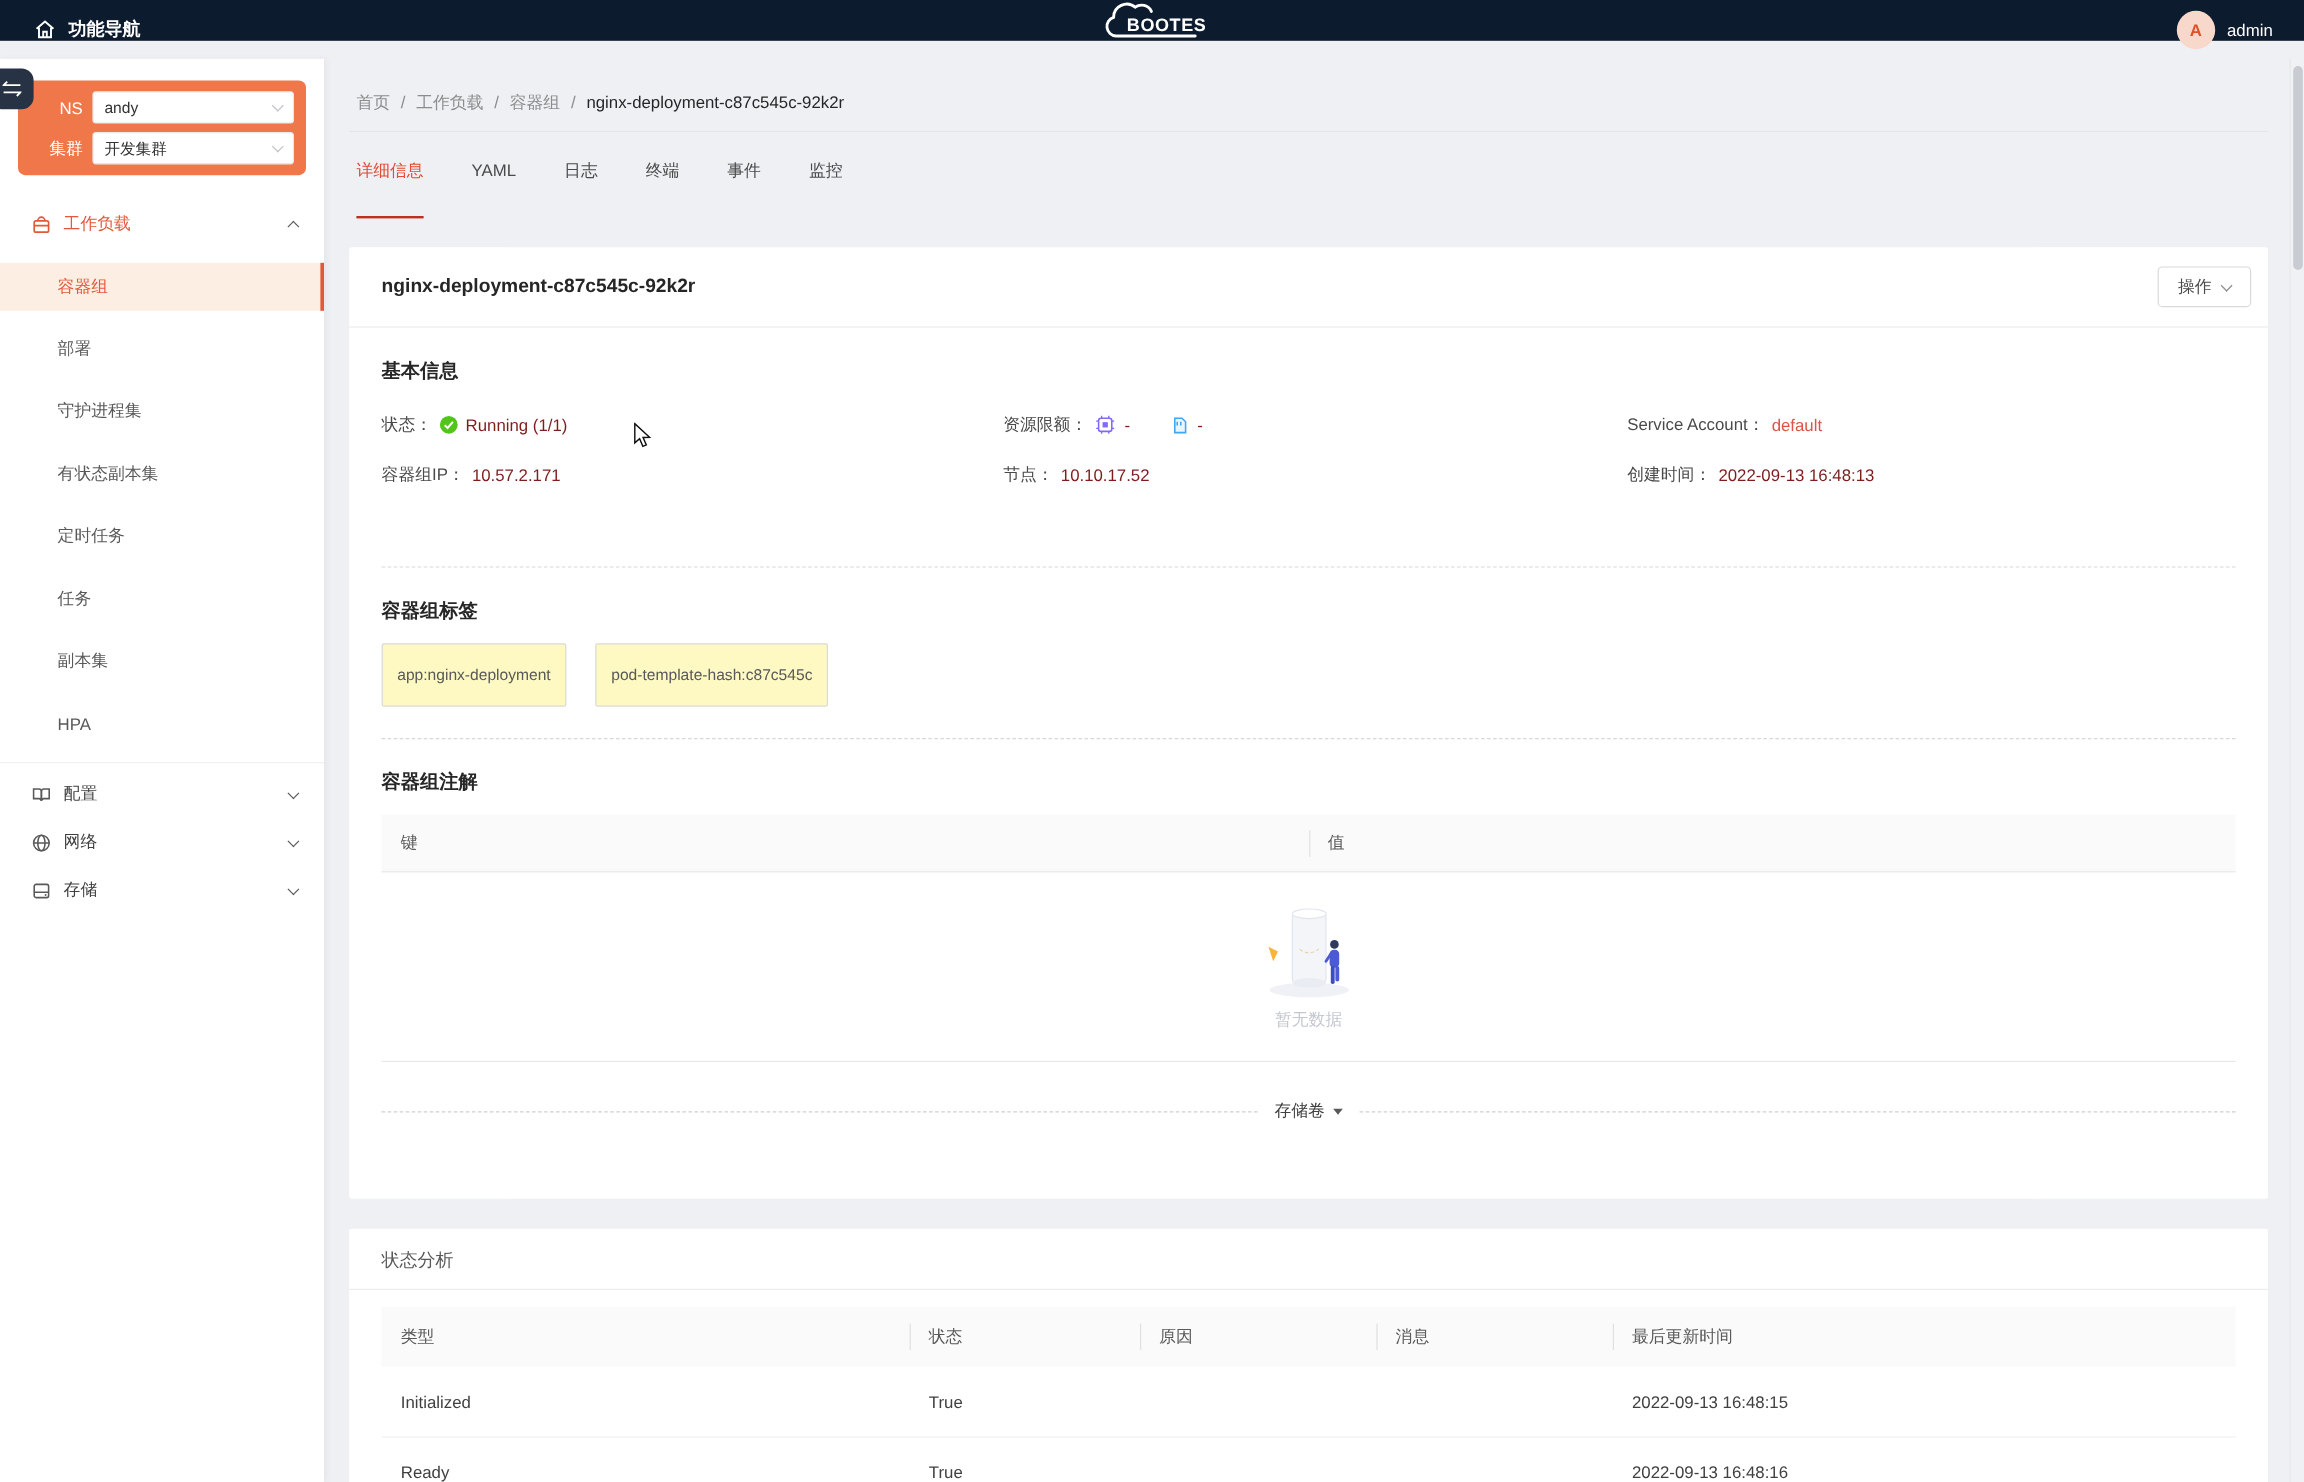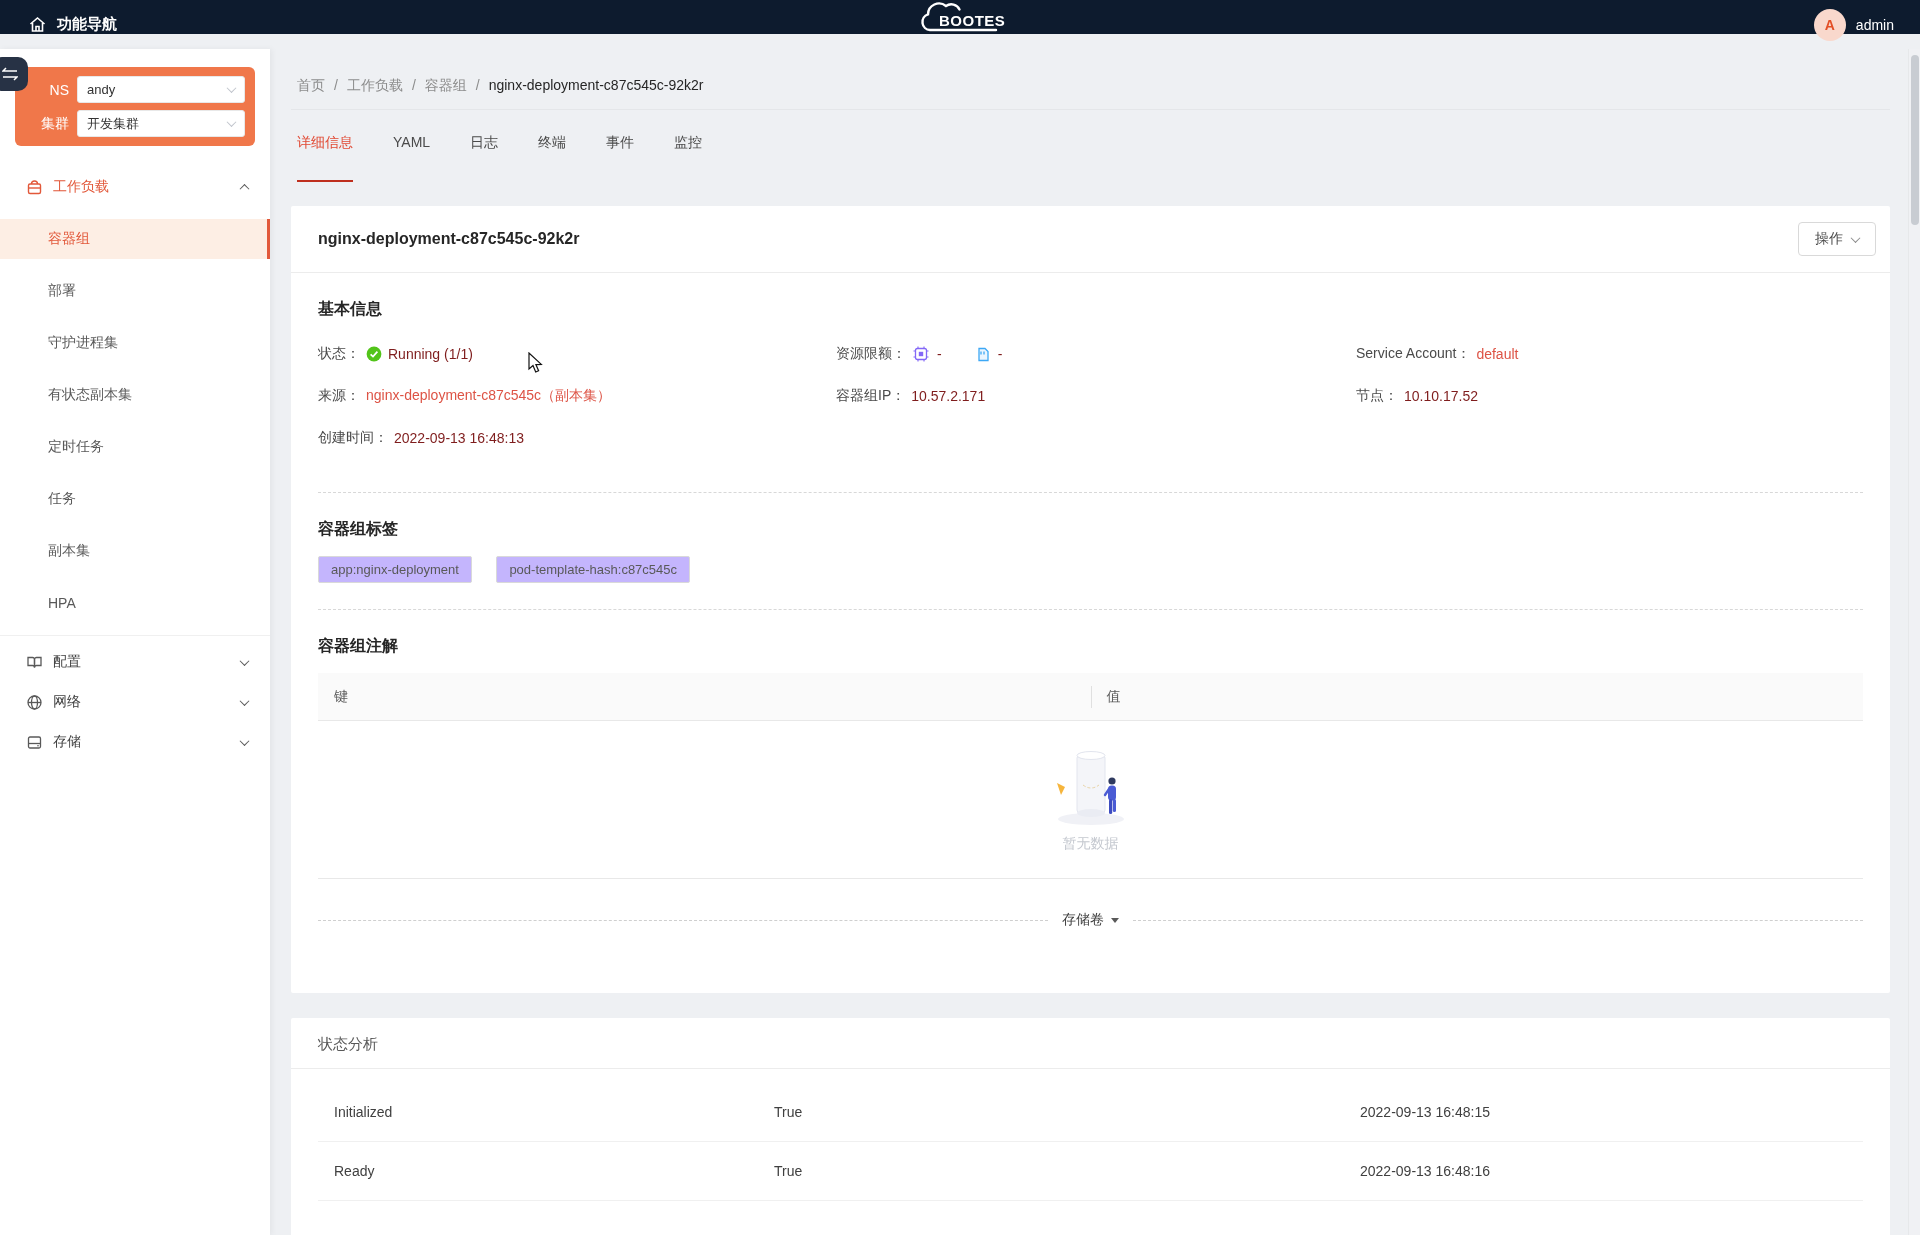--- a/index.html
+++ b/index.html
@@ -66,21 +66,21 @@
   .field{display:flex;align-items:center;gap:6px;height:20px;}
   .f-label{color:#4a4a4a;flex:none;}
   .f-value{color:#7f1d1d;}
   .f-link{color:var(--link);cursor:pointer;}
   .quota-wrap{display:flex;align-items:center;gap:7px;}
   .quota-gap{width:18px;}
 
   .divider-dashed{border-top:1px dashed #d8d8d8;margin:44px 27px 0;}
   .divider-dashed.tight{margin-top:26px;}
   .tags-row{margin-top:16px;}
-  .tag{display:inline-block;border:1px solid #d9d9d9;border-radius:2px;padding:5px 12px;font-size:13px;color:#595959;margin-right:20px;background:#c4b5fd;}
+  .tag{display:inline-block;border:1px solid #d9d9d9;border-radius:2px;padding:18px 12px;font-size:13px;color:#595959;margin-right:20px;background:#fef9c3;}
 
   .ann-table{margin-top:16px;}
   .ann-header{display:flex;background:#fafafa;height:48px;align-items:center;font-size:14px;color:#595959;border-bottom:1px solid #e8e8e8;}
   .ann-th{flex:1;padding-left:16px;position:relative;}
   .ann-th + .ann-th::before{content:"";position:absolute;left:0;top:-2px;width:1px;height:22px;background:#e0e0e0;}
   .ann-body{height:158px;border-bottom:1px solid #e8e8e8;display:flex;flex-direction:column;align-items:center;justify-content:center;gap:8px;}
   .empty-text{font-size:14px;color:#c4c8cf;}
 
   .volumes-row{display:flex;align-items:center;margin:32px 27px 0;}
   .vol-line{flex:1;border-top:1px dashed #cfcfcf;}
@@ -294,24 +294,20 @@
             </span>
             <span class="f-value">-</span>
           </span>
         </div>
         <div class="field">
           <span class="f-label">Service Account：</span>
           <span class="f-link">default</span>
         </div>
 
         <div class="field">
-          <span class="f-label">来源：</span>
-          <span class="f-link">nginx-deployment-c87c545c（副本集）</span>
-        </div>
-        <div class="field">
           <span class="f-label">容器组IP：</span>
           <span class="f-value">10.57.2.171</span>
         </div>
         <div class="field">
           <span class="f-label">节点：</span>
           <span class="f-value">10.10.17.52</span>
         </div>
 
         <div class="field">
           <span class="f-label">创建时间：</span>
@@ -368,20 +364,27 @@
         <span>存储卷</span>
         <span class="caret-down"></span>
       </span>
       <span class="vol-line"></span>
     </div>
   </div>
 
   <div class="card card2">
     <div class="sa-heading">状态分析</div>
     <div class="sa-table">
+      <div class="sa-grid sa-header">
+        <div class="sa-cell sa-th">类型</div>
+        <div class="sa-cell sa-th">状态</div>
+        <div class="sa-cell sa-th">原因</div>
+        <div class="sa-cell sa-th">消息</div>
+        <div class="sa-cell sa-th">最后更新时间</div>
+      </div>
       <div class="sa-grid sa-row">
         <div class="sa-cell">Initialized</div>
         <div class="sa-cell">True</div>
         <div class="sa-cell"></div>
         <div class="sa-cell"></div>
         <div class="sa-cell">2022-09-13 16:48:15</div>
       </div>
       <div class="sa-grid sa-row">
         <div class="sa-cell">Ready</div>
         <div class="sa-cell">True</div>

